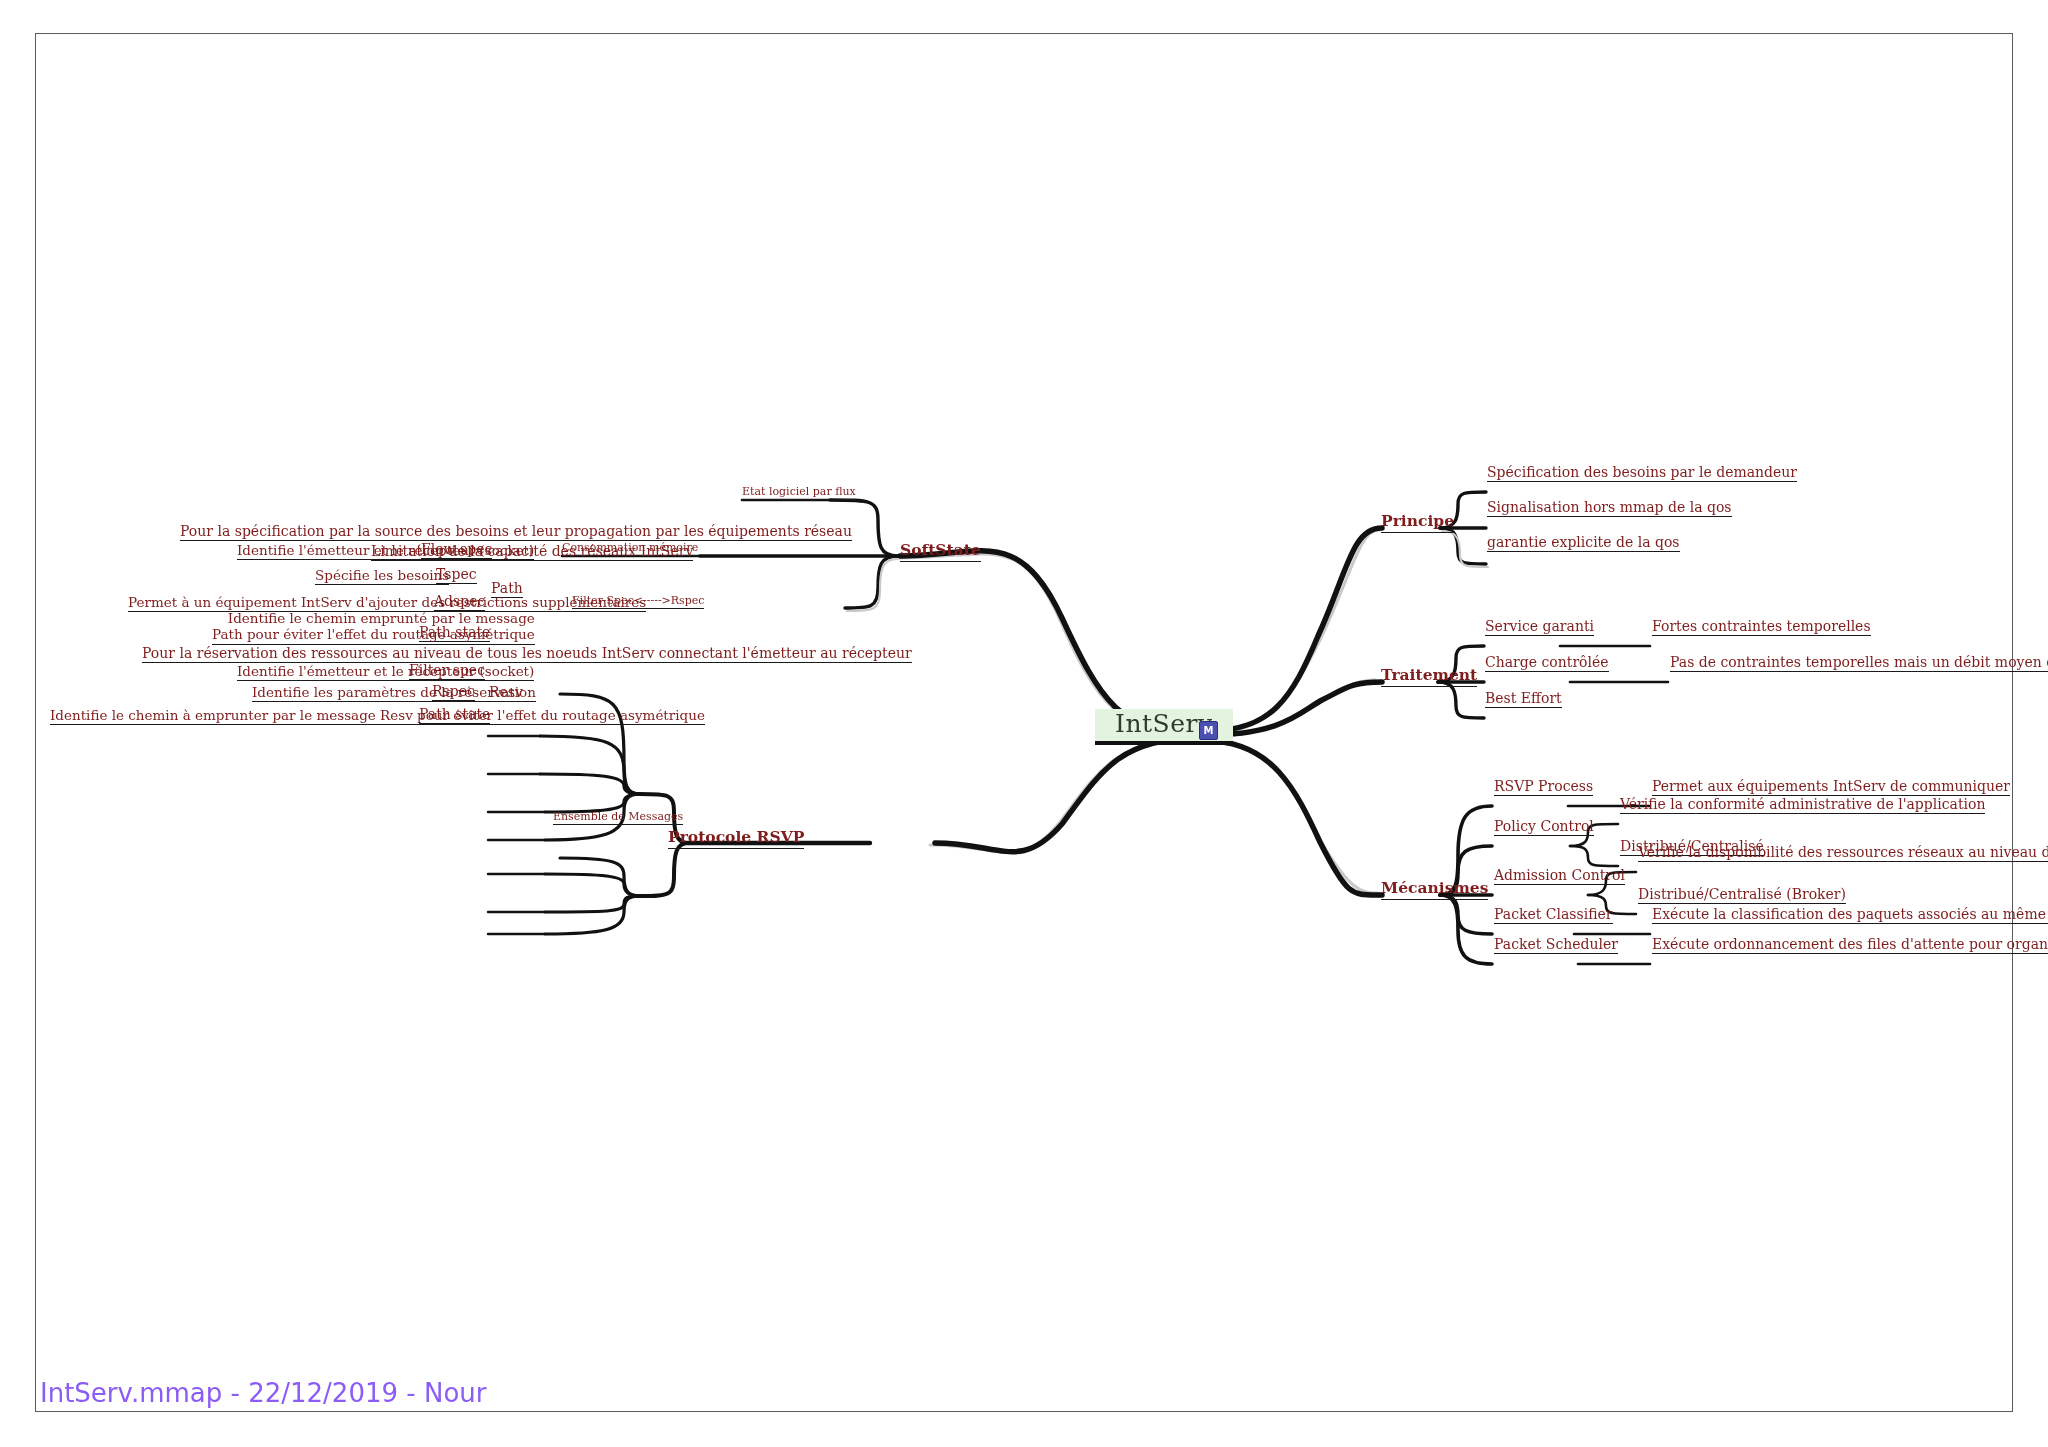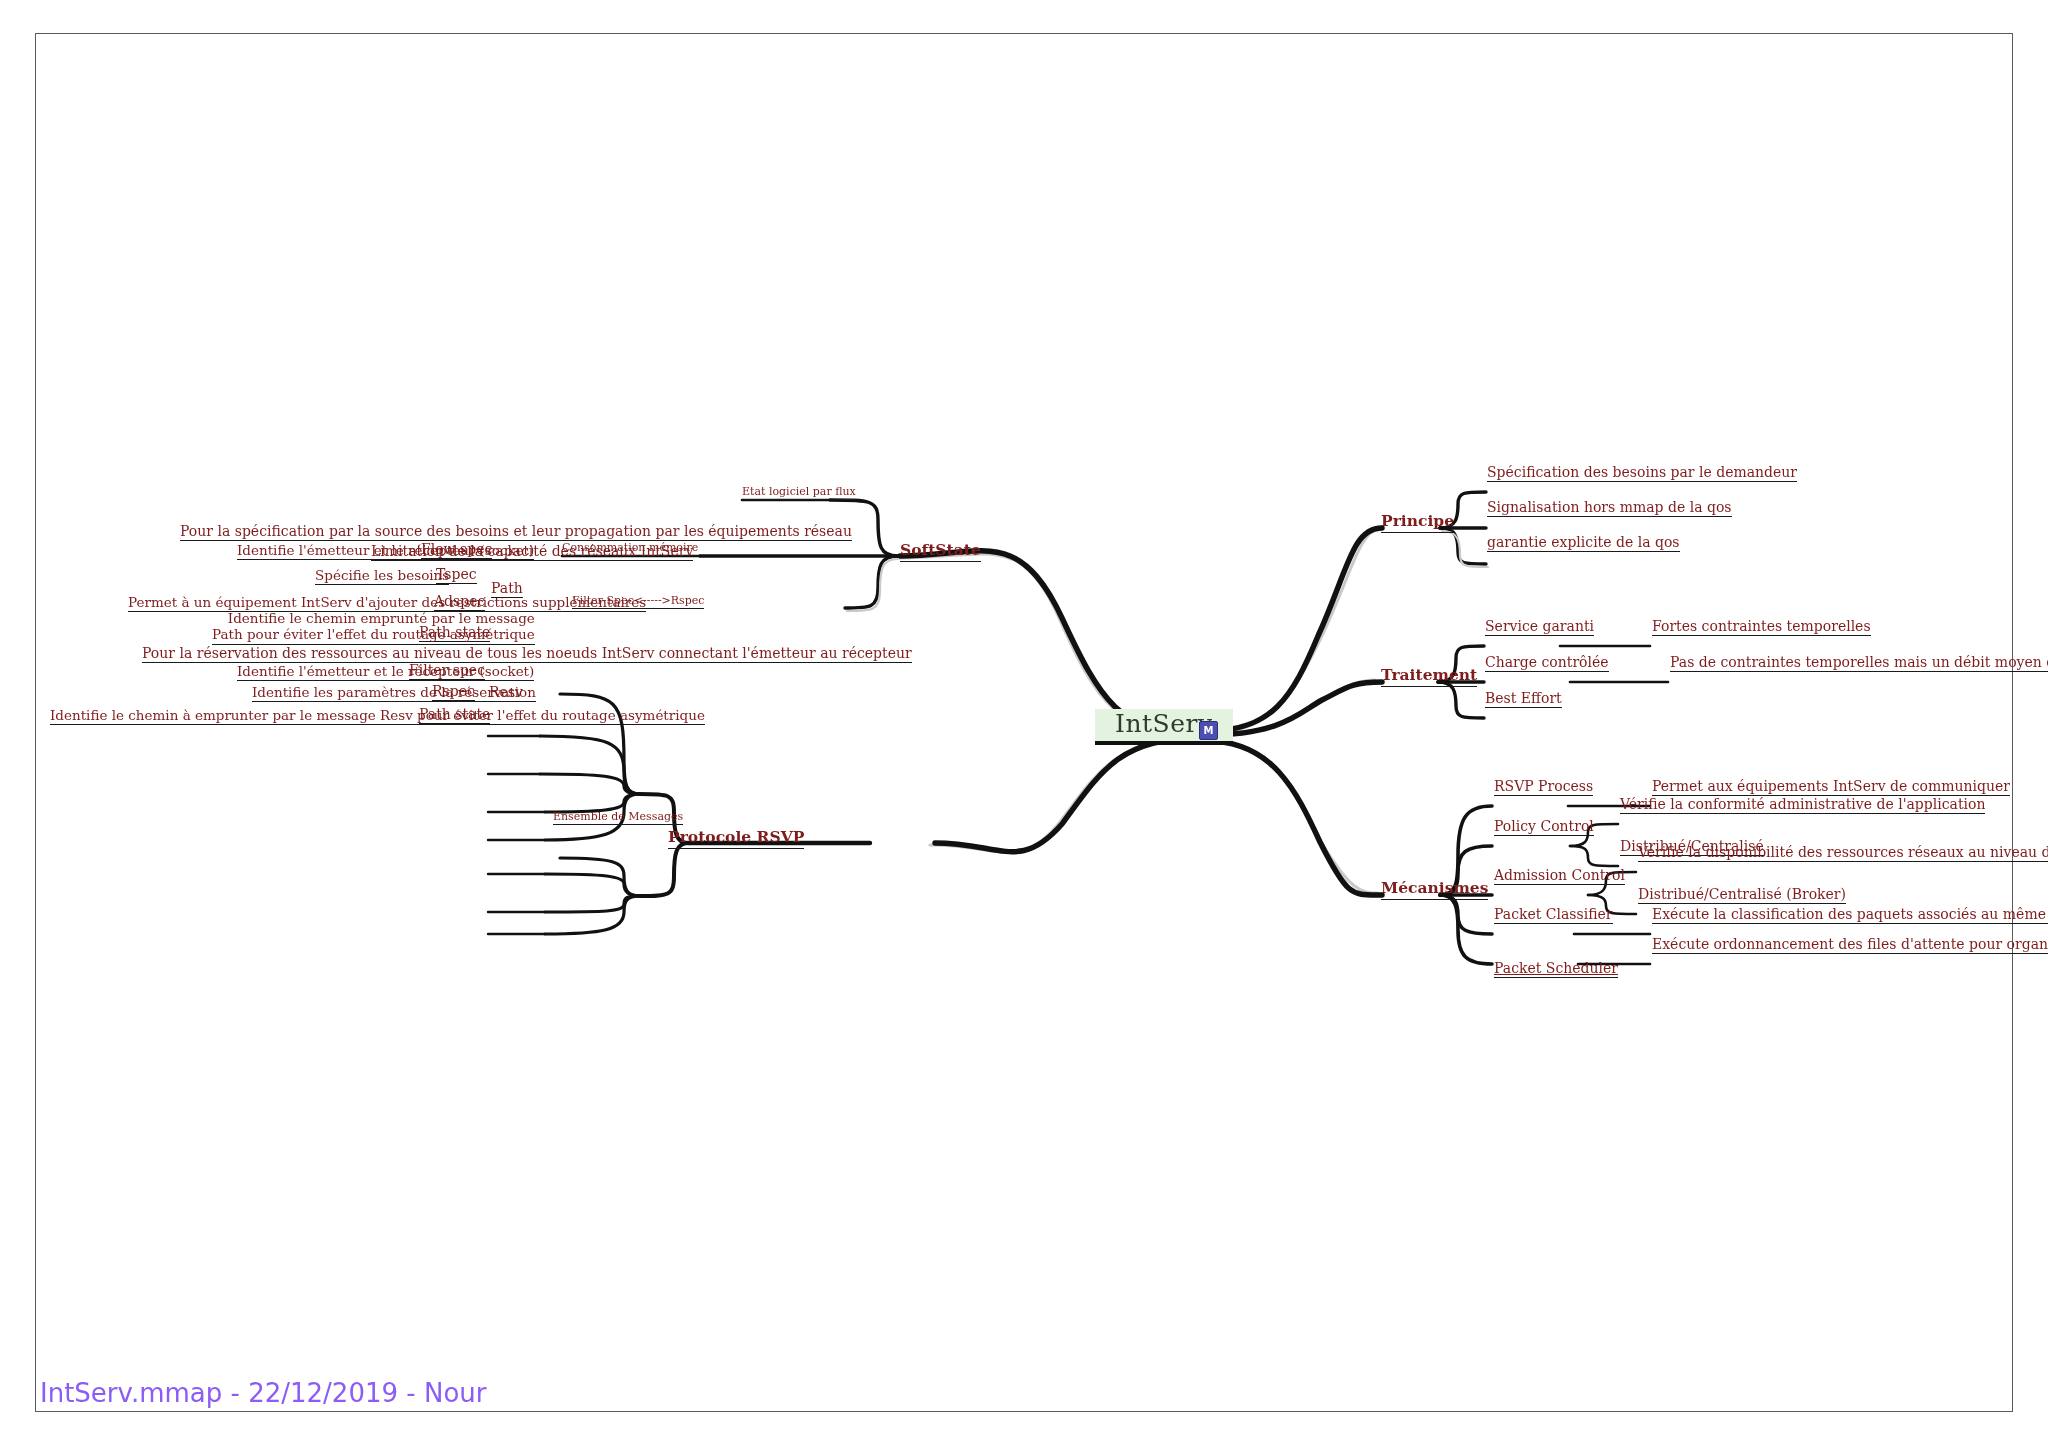--- a/index.html
+++ b/index.html
@@ -242,18 +242,18 @@
 <div class="node lvl3 ul" style="left:1620px;top:796px;">Vérifie la conformité administrative de l'application</div>
 <div class="node lvl3 ul" style="left:1620px;top:838px;">Distribué/Centralisé</div>
 
 <div class="node lvl3 ul" style="left:1494px;top:867px;">Admission Control</div>
 <div class="node lvl3 ul" style="left:1638px;top:844px;">Vérifie la disponibilité des ressources réseaux au niveau du réseau</div>
 <div class="node lvl3 ul" style="left:1638px;top:886px;">Distribué/Centralisé (Broker)</div>
 
 <div class="node lvl3 ul" style="left:1494px;top:906px;">Packet Classifier</div>
 <div class="node lvl3 ul" style="left:1652px;top:906px;">Exécute la classification des paquets associés au même flux</div>
 
-<div class="node lvl3 ul" style="left:1494px;top:960px;text-decoration:underline;">Packet Scheduler</div>
+<div class="node lvl3 ul" style="left:1494px;top:936px;">Packet Scheduler</div>
 <div class="node lvl3 ul" style="left:1652px;top:936px;">Exécute ordonnancement des files d'attente pour organiser l'accès aux ressources réseaux</div>
 
 </div>
 
 <div id="footer">IntServ.mmap - 22/12/2019 - Nour</div>
 
 </body></html>

